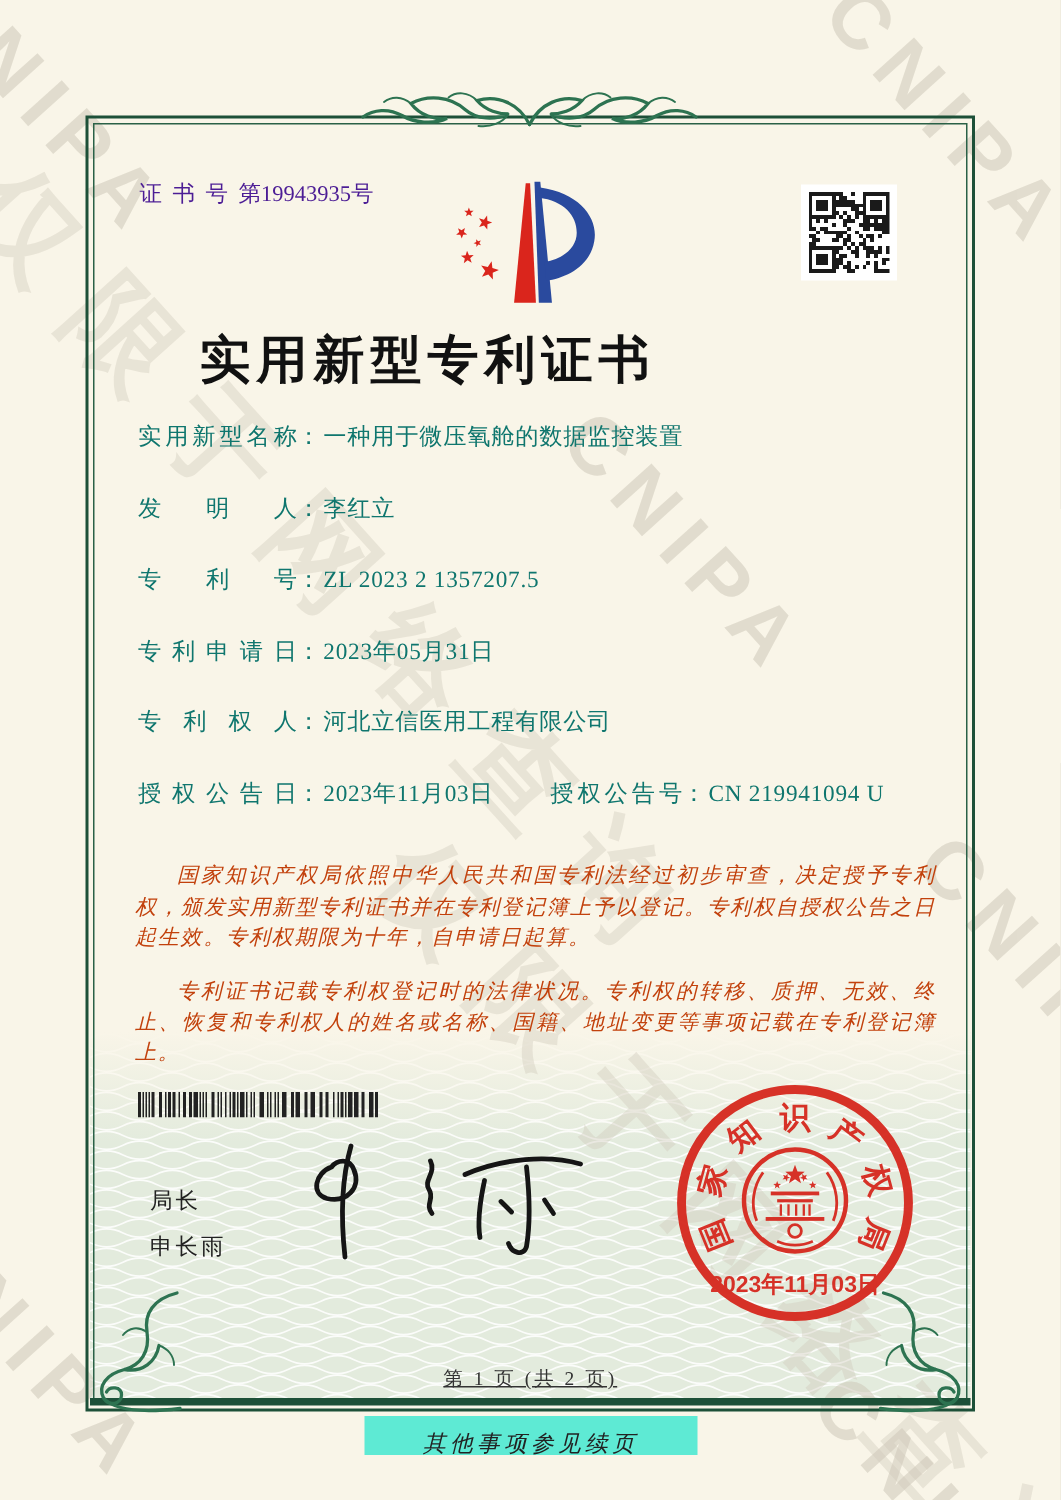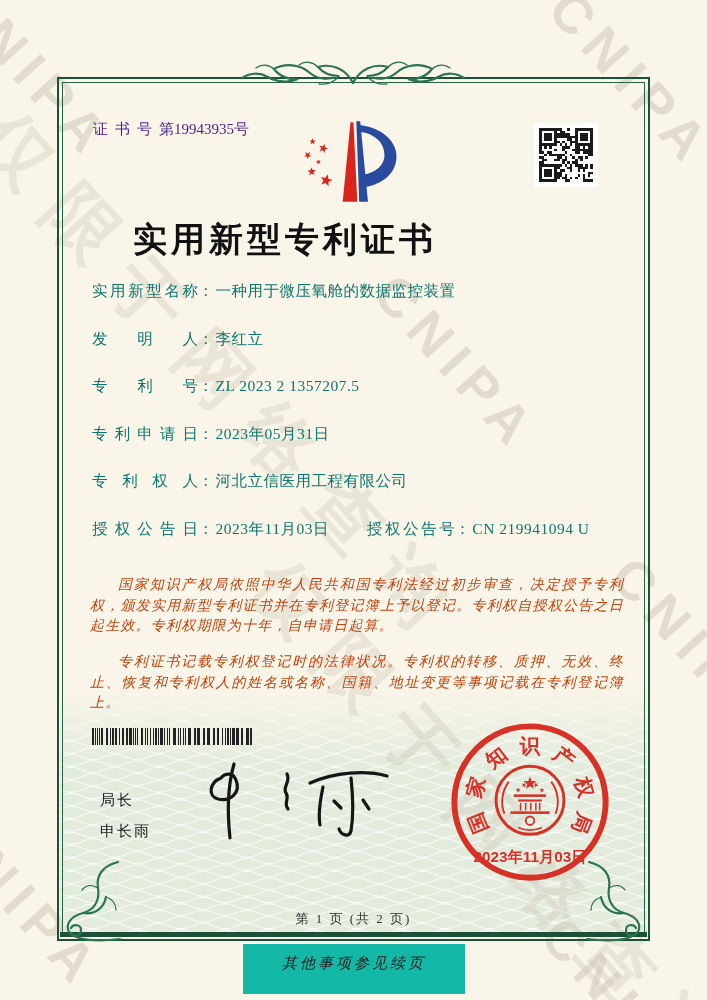--- a/index.html
+++ b/index.html
@@ -49,22 +49,22 @@
   .barcode{position:absolute;left:92px;top:728px;z-index:5;}
   .director{position:absolute;left:100px;top:791px;z-index:5;
       font-family:Liberation Mono, monospace;font-size:15px;color:#222;}
   .director div{margin-bottom:12px;letter-spacing:2px;}
   .signature{position:absolute;left:190px;top:752px;z-index:5;}
   .signature path{fill:none;stroke:#151515;stroke-width:3.2;stroke-linecap:round;stroke-linejoin:round;}
   .seal{position:absolute;left:445px;top:717px;z-index:6;opacity:.95;}
   .seal .ring-char{fill:#d6281e;font-size:24px;font-weight:bold;text-anchor:middle;dominant-baseline:central;
       font-family:"Liberation Serif",serif;}
   .page-info{position:absolute;left:0;top:910px;width:707px;text-align:center;z-index:5;
-      font-size:13px;letter-spacing:2px;color:#333;}
-  .continuation{position:absolute;left:243px;top:944px;width:222px;height:50px;z-index:5;background:#14b8a6;
+      font-size:13px;letter-spacing:2px;color:#333;text-decoration:underline;}
+  .continuation{position:absolute;left:243px;top:944px;width:222px;height:26px;z-index:5;background:#5eead4;
       text-align:center;line-height:38px;font-size:15px;letter-spacing:3px;font-style:italic;color:#222;}
 </style>
 </head>
 <body>
 
 <div class="page">
 
   <div>
     <span class="wm wm-en" style="left:-18px;top:-30px">CNIPA</span>
     <span class="wm wm-en" style="left:583px;top:-22px">CNIPA</span>

